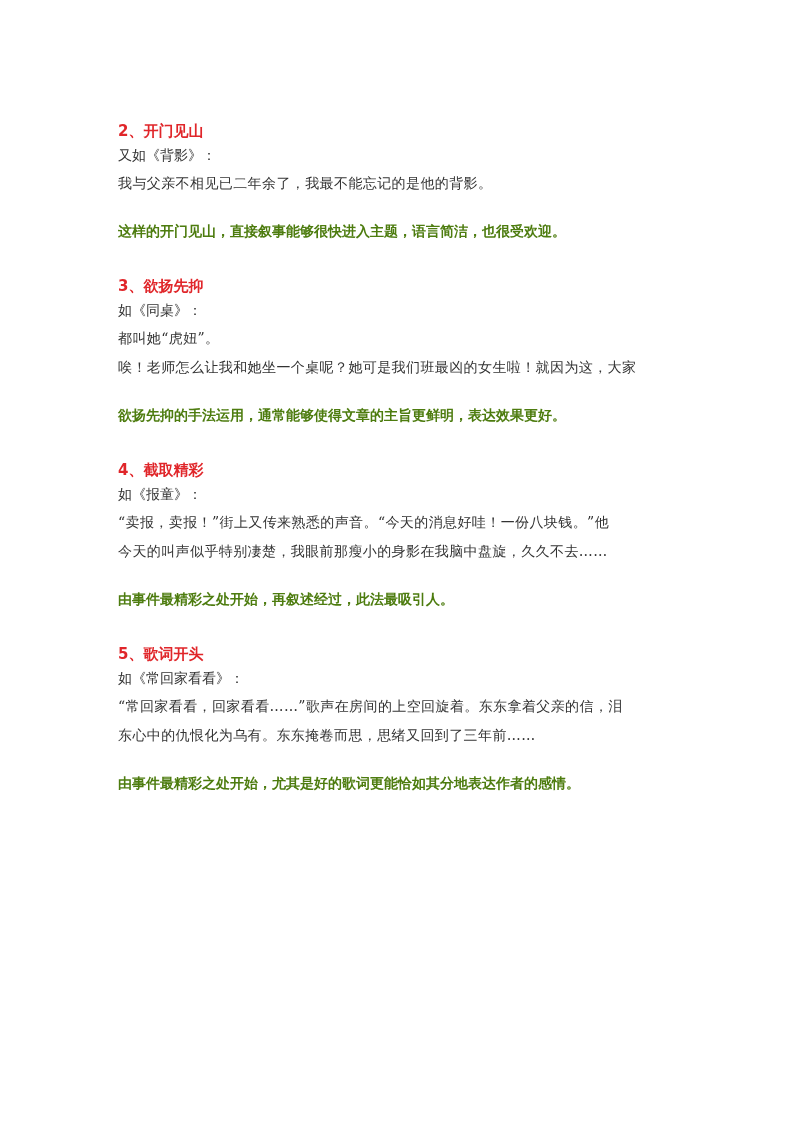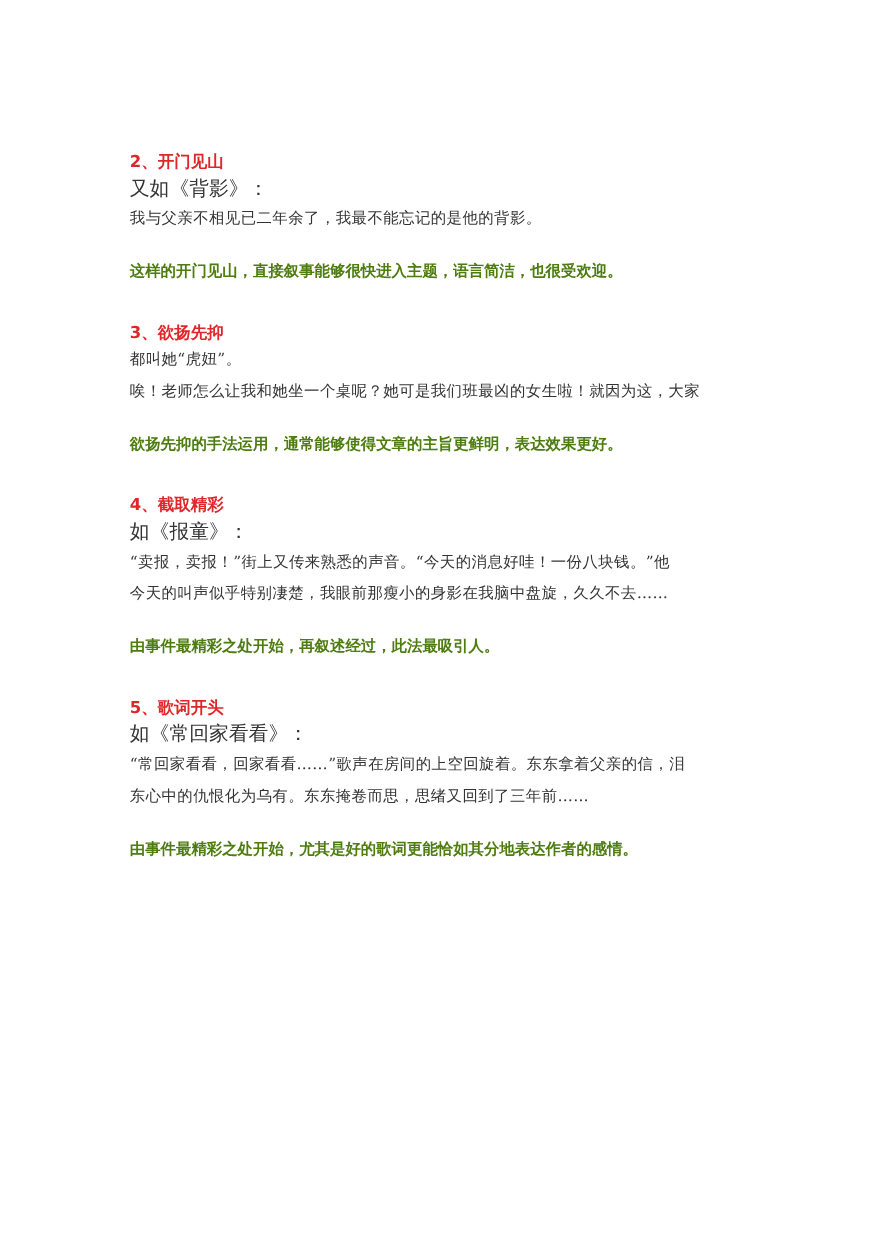--- a/index.html
+++ b/index.html
@@ -1,40 +1,41 @@
 <!DOCTYPE html>
 <html><head>
 <meta charset="utf-8">
 <style>
   html, body { margin: 0; padding: 0; background: #ffffff; }
   body { width: 793px; height: 1122px; position: relative; overflow: hidden;
          font-family: "DejaVu Serif", "Liberation Serif", serif; color: #222; }
   .page { position: absolute; left: 118px; top: 120px; width: 560px; }
-  .section { margin-bottom: 0; margin-top: 16px; }
+  .section { margin-bottom: 0; }
   .heading { color: #e0262a; font-weight: bold; font-size: 15px; line-height: 22px; height: 22px;
              font-family: "DejaVu Sans", "Liberation Sans", sans-serif; }
   .line { font-size: 14px; line-height: 29px; color: #333; letter-spacing: 0.4px; }
-  .intro { font-size: 18px; line-height: 27px; color: #333; }
+  .intro { font-size: 14px; line-height: 27px; color: #333; }
   .summary { font-size: 14px; line-height: 22px; font-weight: bold; color: #4d7c0f;
              font-family: "DejaVu Sans", "Liberation Sans", sans-serif; margin-top: 22px; margin-bottom: 33px; }
 </style>
 </head>
 <body>
 
 <div class="page">
 
   <div class="section">
     <div class="heading">2、开门见山</div>
     <div class="intro">又如《背影》：</div>
     <div class="line">我与父亲不相见已二年余了，我最不能忘记的是他的背影。</div>
     <div class="summary">这样的开门见山，直接叙事能够很快进入主题，语言简洁，也很受欢迎。</div>
   </div>
 
   <div class="section">
     <div class="heading">3、欲扬先抑</div>
+    <div class="intro">如《同桌》：</div>
     <div class="line">都叫她“虎妞”。</div>
     <div class="line">唉！老师怎么让我和她坐一个桌呢？她可是我们班最凶的女生啦！就因为这，大家</div>
     <div class="summary">欲扬先抑的手法运用，通常能够使得文章的主旨更鲜明，表达效果更好。</div>
   </div>
 
   <div class="section">
     <div class="heading">4、截取精彩</div>
     <div class="intro">如《报童》：</div>
     <div class="line">“卖报，卖报！”街上又传来熟悉的声音。“今天的消息好哇！一份八块钱。”他</div>
     <div class="line">今天的叫声似乎特别凄楚，我眼前那瘦小的身影在我脑中盘旋，久久不去……</div>

